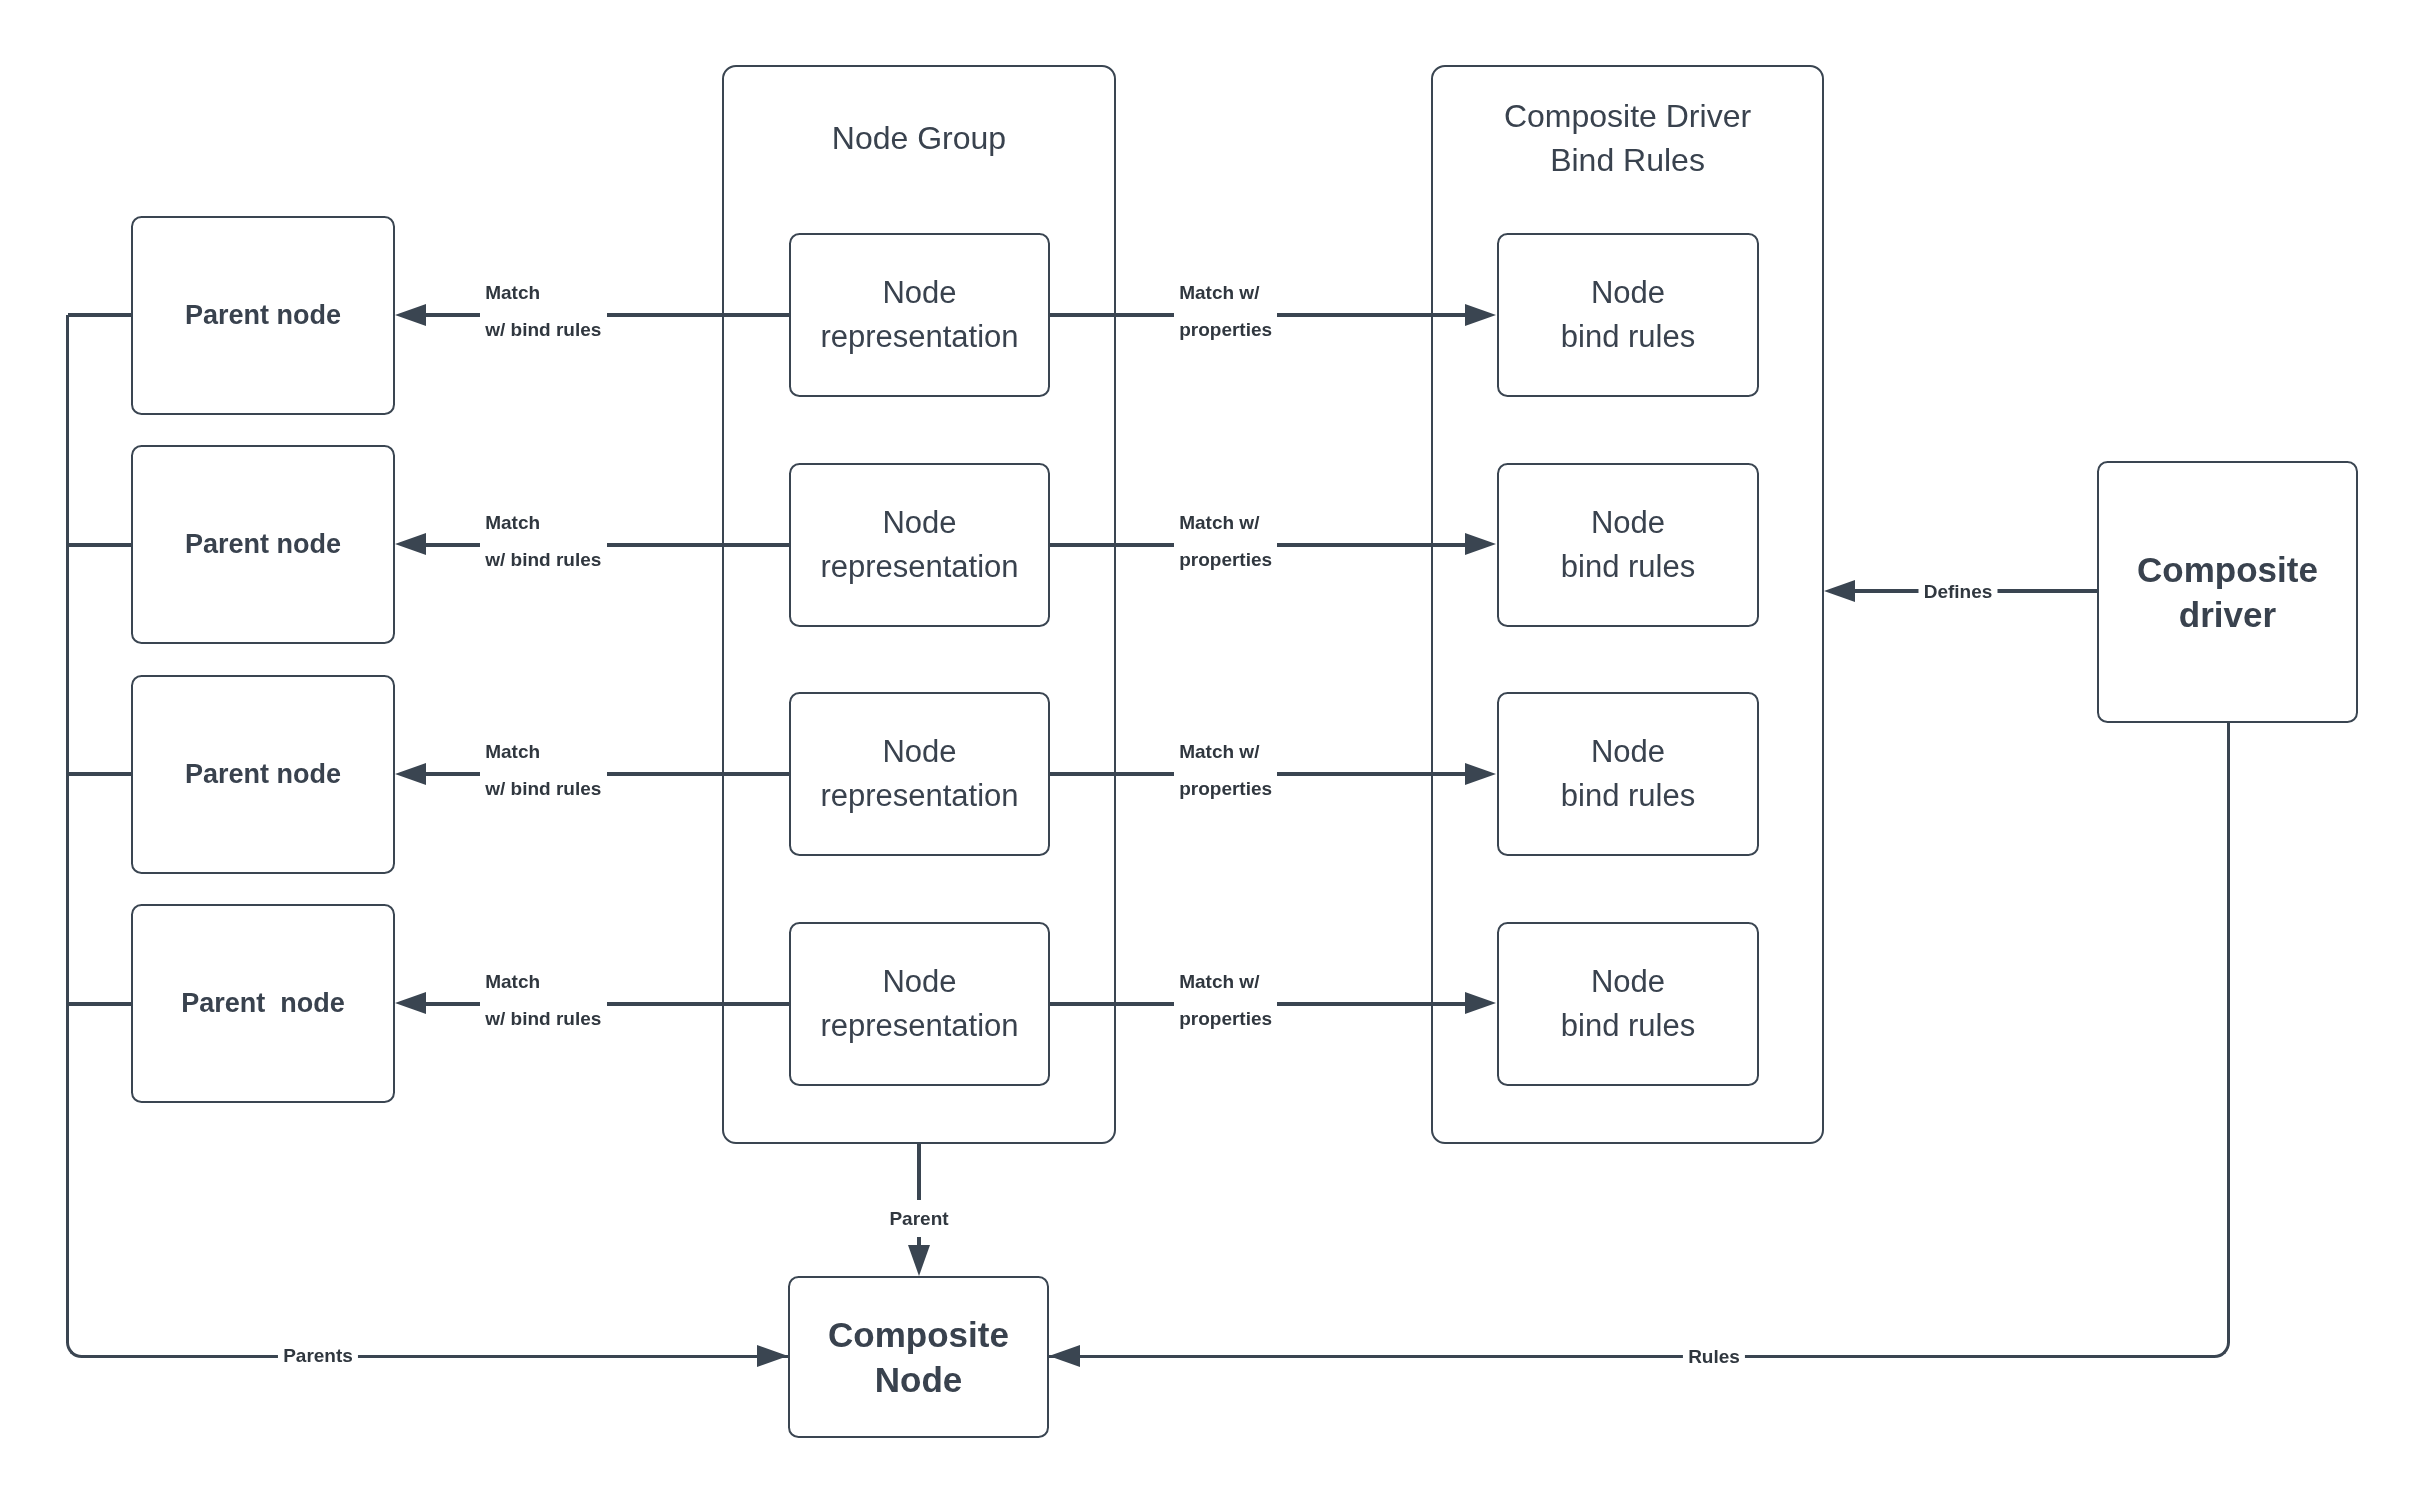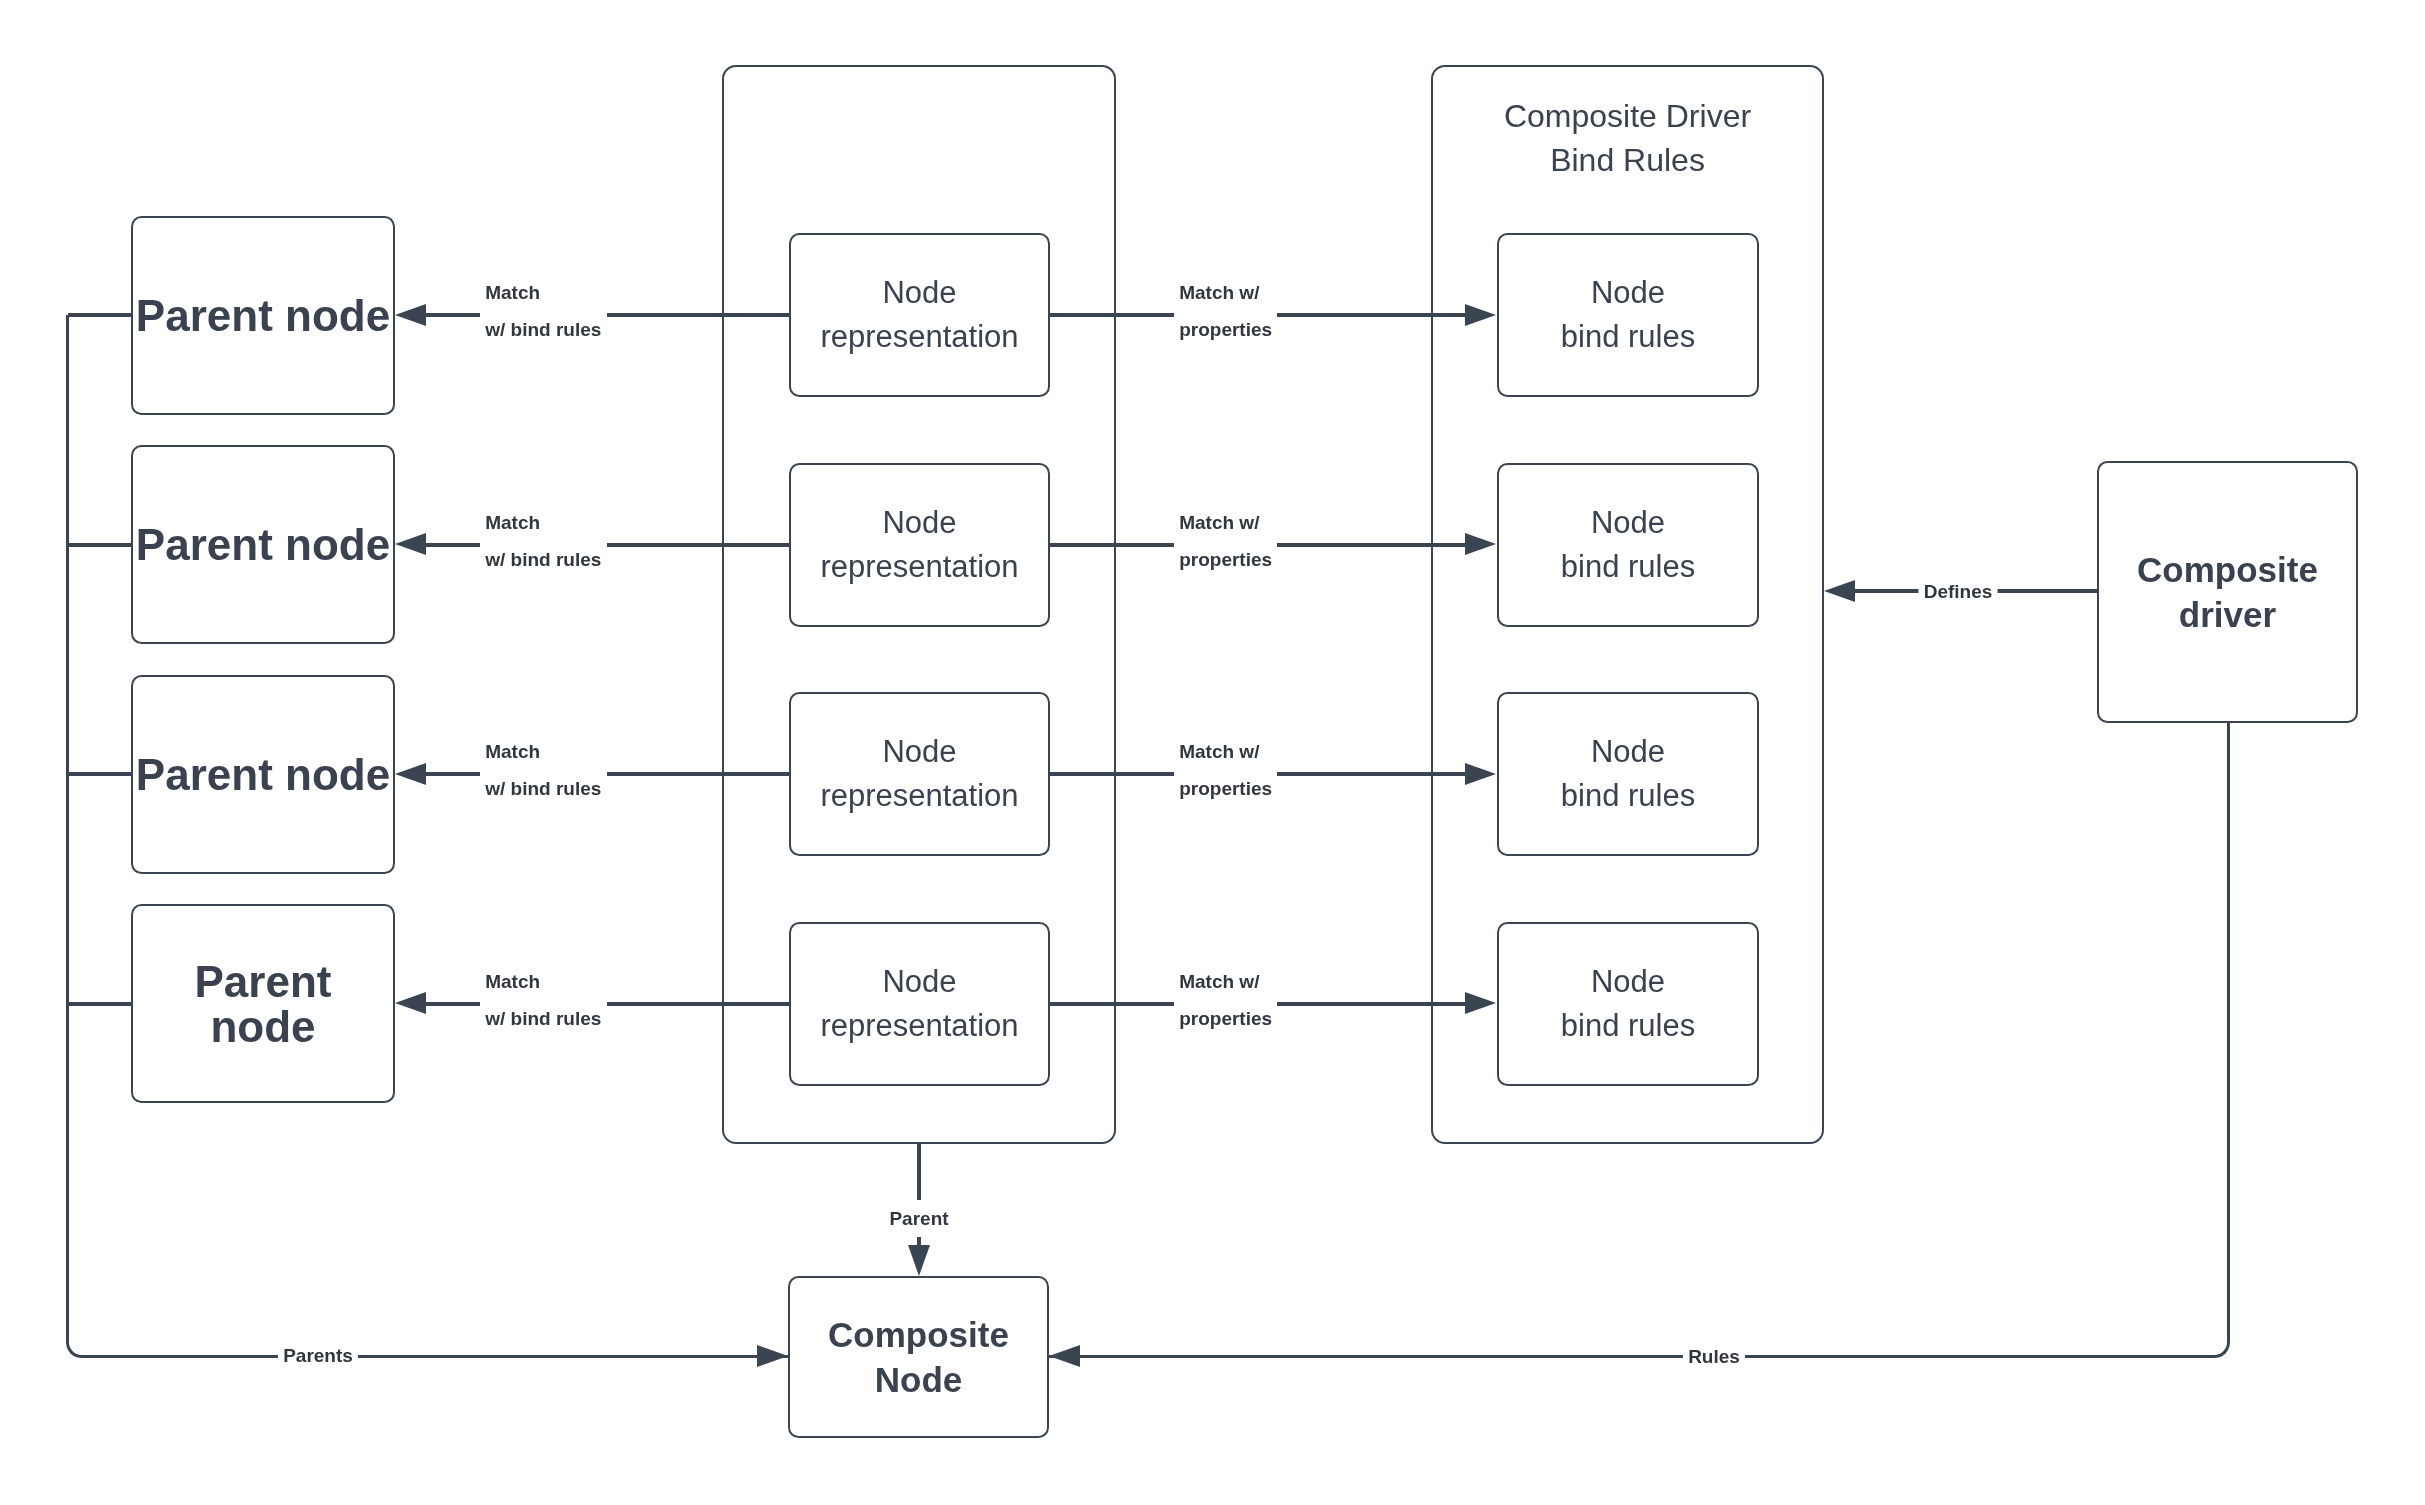--- a/index.html
+++ b/index.html
@@ -13,21 +13,21 @@
     position:relative;width:2426px;height:1506px;background:var(--bg);
     font-family:"Liberation Sans", sans-serif;overflow:hidden;
   }
   
   .box{
     position:absolute;box-sizing:border-box;background:var(--bg);
     border:2.6px solid var(--stroke);border-radius:10.5px;
     display:flex;align-items:center;justify-content:center;
     text-align:center;color:var(--boxtext);white-space:pre-wrap;
   }
-  .parent-box{left:131px;width:264px;height:199px;font-weight:bold;font-size:44px;line-height:45px;}
+  .parent-box{left:131px;width:264px;height:199px;font-weight:bold;font-size:27px;line-height:45px;}
   .rep-box{left:789px;width:261px;height:164px;font-size:31px;line-height:44px;}
   .bind-box{left:1497px;width:262px;height:164px;font-size:31px;line-height:44px;}
   .group-box{position:absolute;box-sizing:border-box;border:2.6px solid var(--stroke);border-radius:14px;background:var(--bg);}
   .group-title{
     position:absolute;text-align:center;color:var(--boxtext);
     font-size:32px;line-height:44px;white-space:pre-wrap;
   }
   .driver-box{left:2097px;top:461px;width:261px;height:262px;font-weight:bold;font-size:35px;line-height:45px;}
   .composite-node-box{left:788px;top:1276px;width:261px;height:162px;font-weight:bold;font-size:35px;line-height:45px;}
   
@@ -68,20 +68,21 @@
   .edge-label.centered{transform:translateX(-50%);text-align:right;}
   .lblL{left:480px}.lblR{left:1174px}
   .lbl.r0{top:274px}.lbl.r1{top:504px}.lbl.r2{top:733px}.lbl.r3{top:963px}
 </style>
 </head>
 <body>
 
 <div class="canvas">
 
   <div class="group-box" style="left:722px;top:65px;width:394px;height:1079px;"></div>
+  <div class="group-title" style="left:722px;top:116px;width:394px;">Node Group</div>
 
   <div class="group-box" style="left:1431px;top:65px;width:393px;height:1079px;"></div>
   <div class="group-title" style="left:1431px;top:94px;width:393px;">Composite Driver
 Bind Rules</div>
 
   <div class="parents-elbow"></div>
   <div class="binds-elbow"></div>
   <div class="ah ah-right" style="left:757px;top:1345px;"></div>
   <div class="ah ah-left" style="left:1049px;top:1345px;"></div>
 

